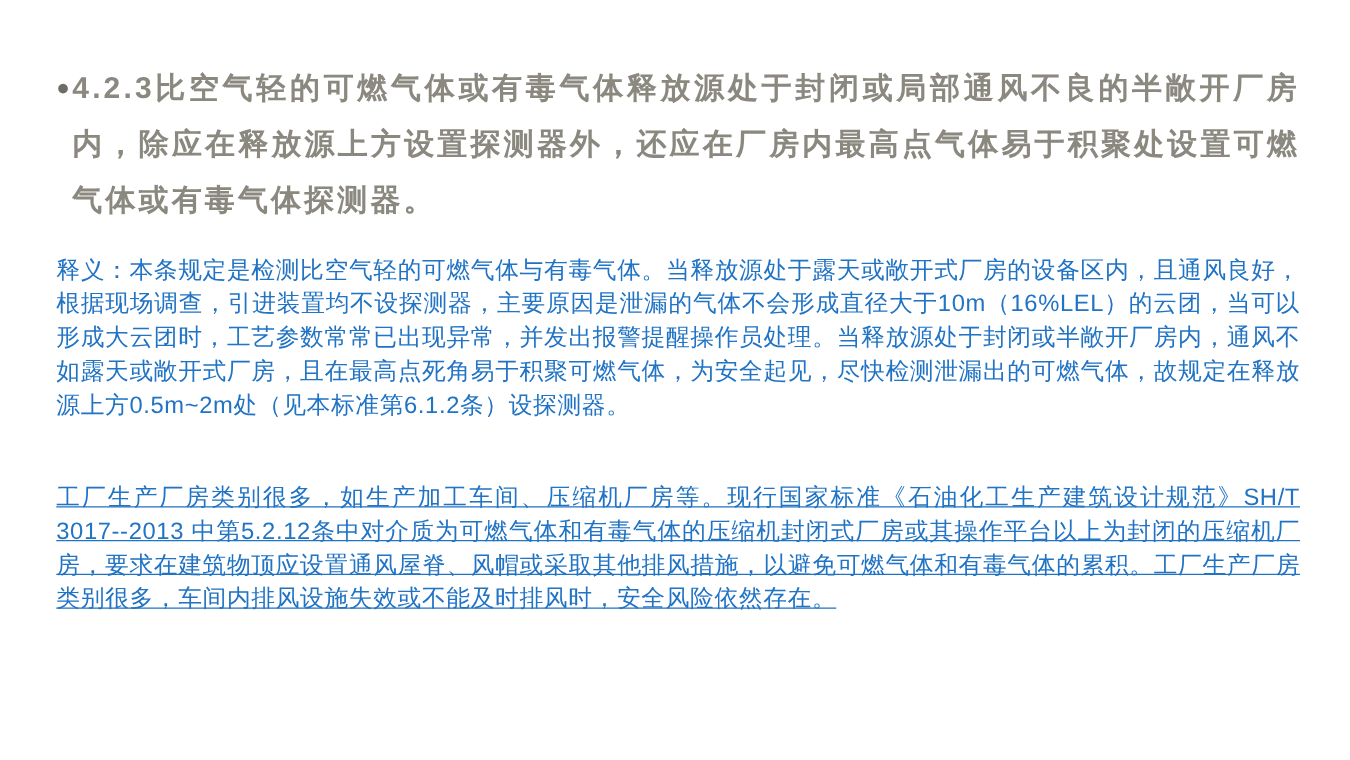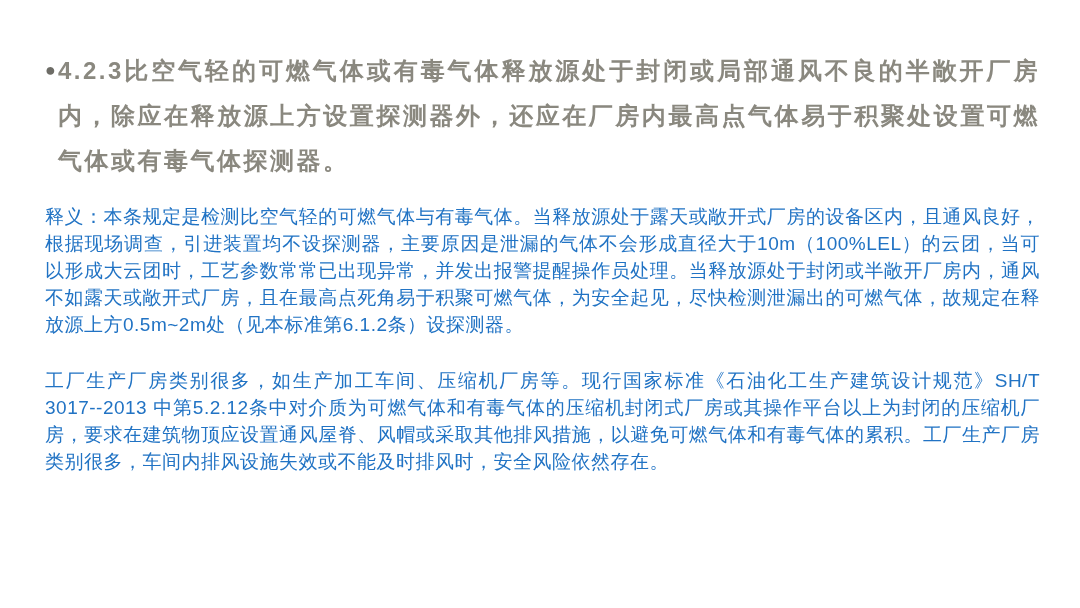--- a/index.html
+++ b/index.html
@@ -46,32 +46,33 @@
   .body-para {
     margin-top: 20px;
     font-size: 19px;
     line-height: 27px;
     letter-spacing: 0.5px;
     color: #2173c4;
     text-align: justify;
     font-weight: 500;
   }
   .body-para + .body-para {
-    margin-top: 29px;
+    margin-top: 47px;
+    text-decoration: underline;
   }
 </style>
 </head>
 <body>
 
 <div class="slide">
   <div class="content">
 
     <div class="heading-row">
       <span class="bullet">●</span>
       <span class="heading-text">4.2.3比空气轻的可燃气体或有毒气体释放源处于封闭或局部通风不良的半敞开厂房内，除应在释放源上方设置探测器外，还应在厂房内最高点气体易于积聚处设置可燃气体或有毒气体探测器。</span>
     </div>
 
-    <div class="body-para">释义：本条规定是检测比空气轻的可燃气体与有毒气体。当释放源处于露天或敞开式厂房的设备区内，且通风良好，根据现场调查，引进装置均不设探测器，主要原因是泄漏的气体不会形成直径大于10m（100%LEL）的云团，当可以形成大云团时，工艺参数常常已出现异常，并发出报警提醒操作员处理。当释放源处于封闭或半敞开厂房内，通风不如露天或敞开式厂房，且在最高点死角易于积聚可燃气体，为安全起见，尽快检测泄漏出的可燃气体，故规定在释放源上方0.5m~2m处（见本标准第6.1.2条）设探测器。</div>
+    <div class="body-para">释义：本条规定是检测比空气轻的可燃气体与有毒气体。当释放源处于露天或敞开式厂房的设备区内，且通风良好，根据现场调查，引进装置均不设探测器，主要原因是泄漏的气体不会形成直径大于10m（16%LEL）的云团，当可以形成大云团时，工艺参数常常已出现异常，并发出报警提醒操作员处理。当释放源处于封闭或半敞开厂房内，通风不如露天或敞开式厂房，且在最高点死角易于积聚可燃气体，为安全起见，尽快检测泄漏出的可燃气体，故规定在释放源上方0.5m~2m处（见本标准第6.1.2条）设探测器。</div>
 
     <div class="body-para">工厂生产厂房类别很多，如生产加工车间、压缩机厂房等。现行国家标准《石油化工生产建筑设计规范》SH/T 3017--2013 中第5.2.12条中对介质为可燃气体和有毒气体的压缩机封闭式厂房或其操作平台以上为封闭的压缩机厂房，要求在建筑物顶应设置通风屋脊、风帽或采取其他排风措施，以避免可燃气体和有毒气体的累积。工厂生产厂房类别很多，车间内排风设施失效或不能及时排风时，安全风险依然存在。</div>
 
   </div>
 </div>
 
 </body></html>

